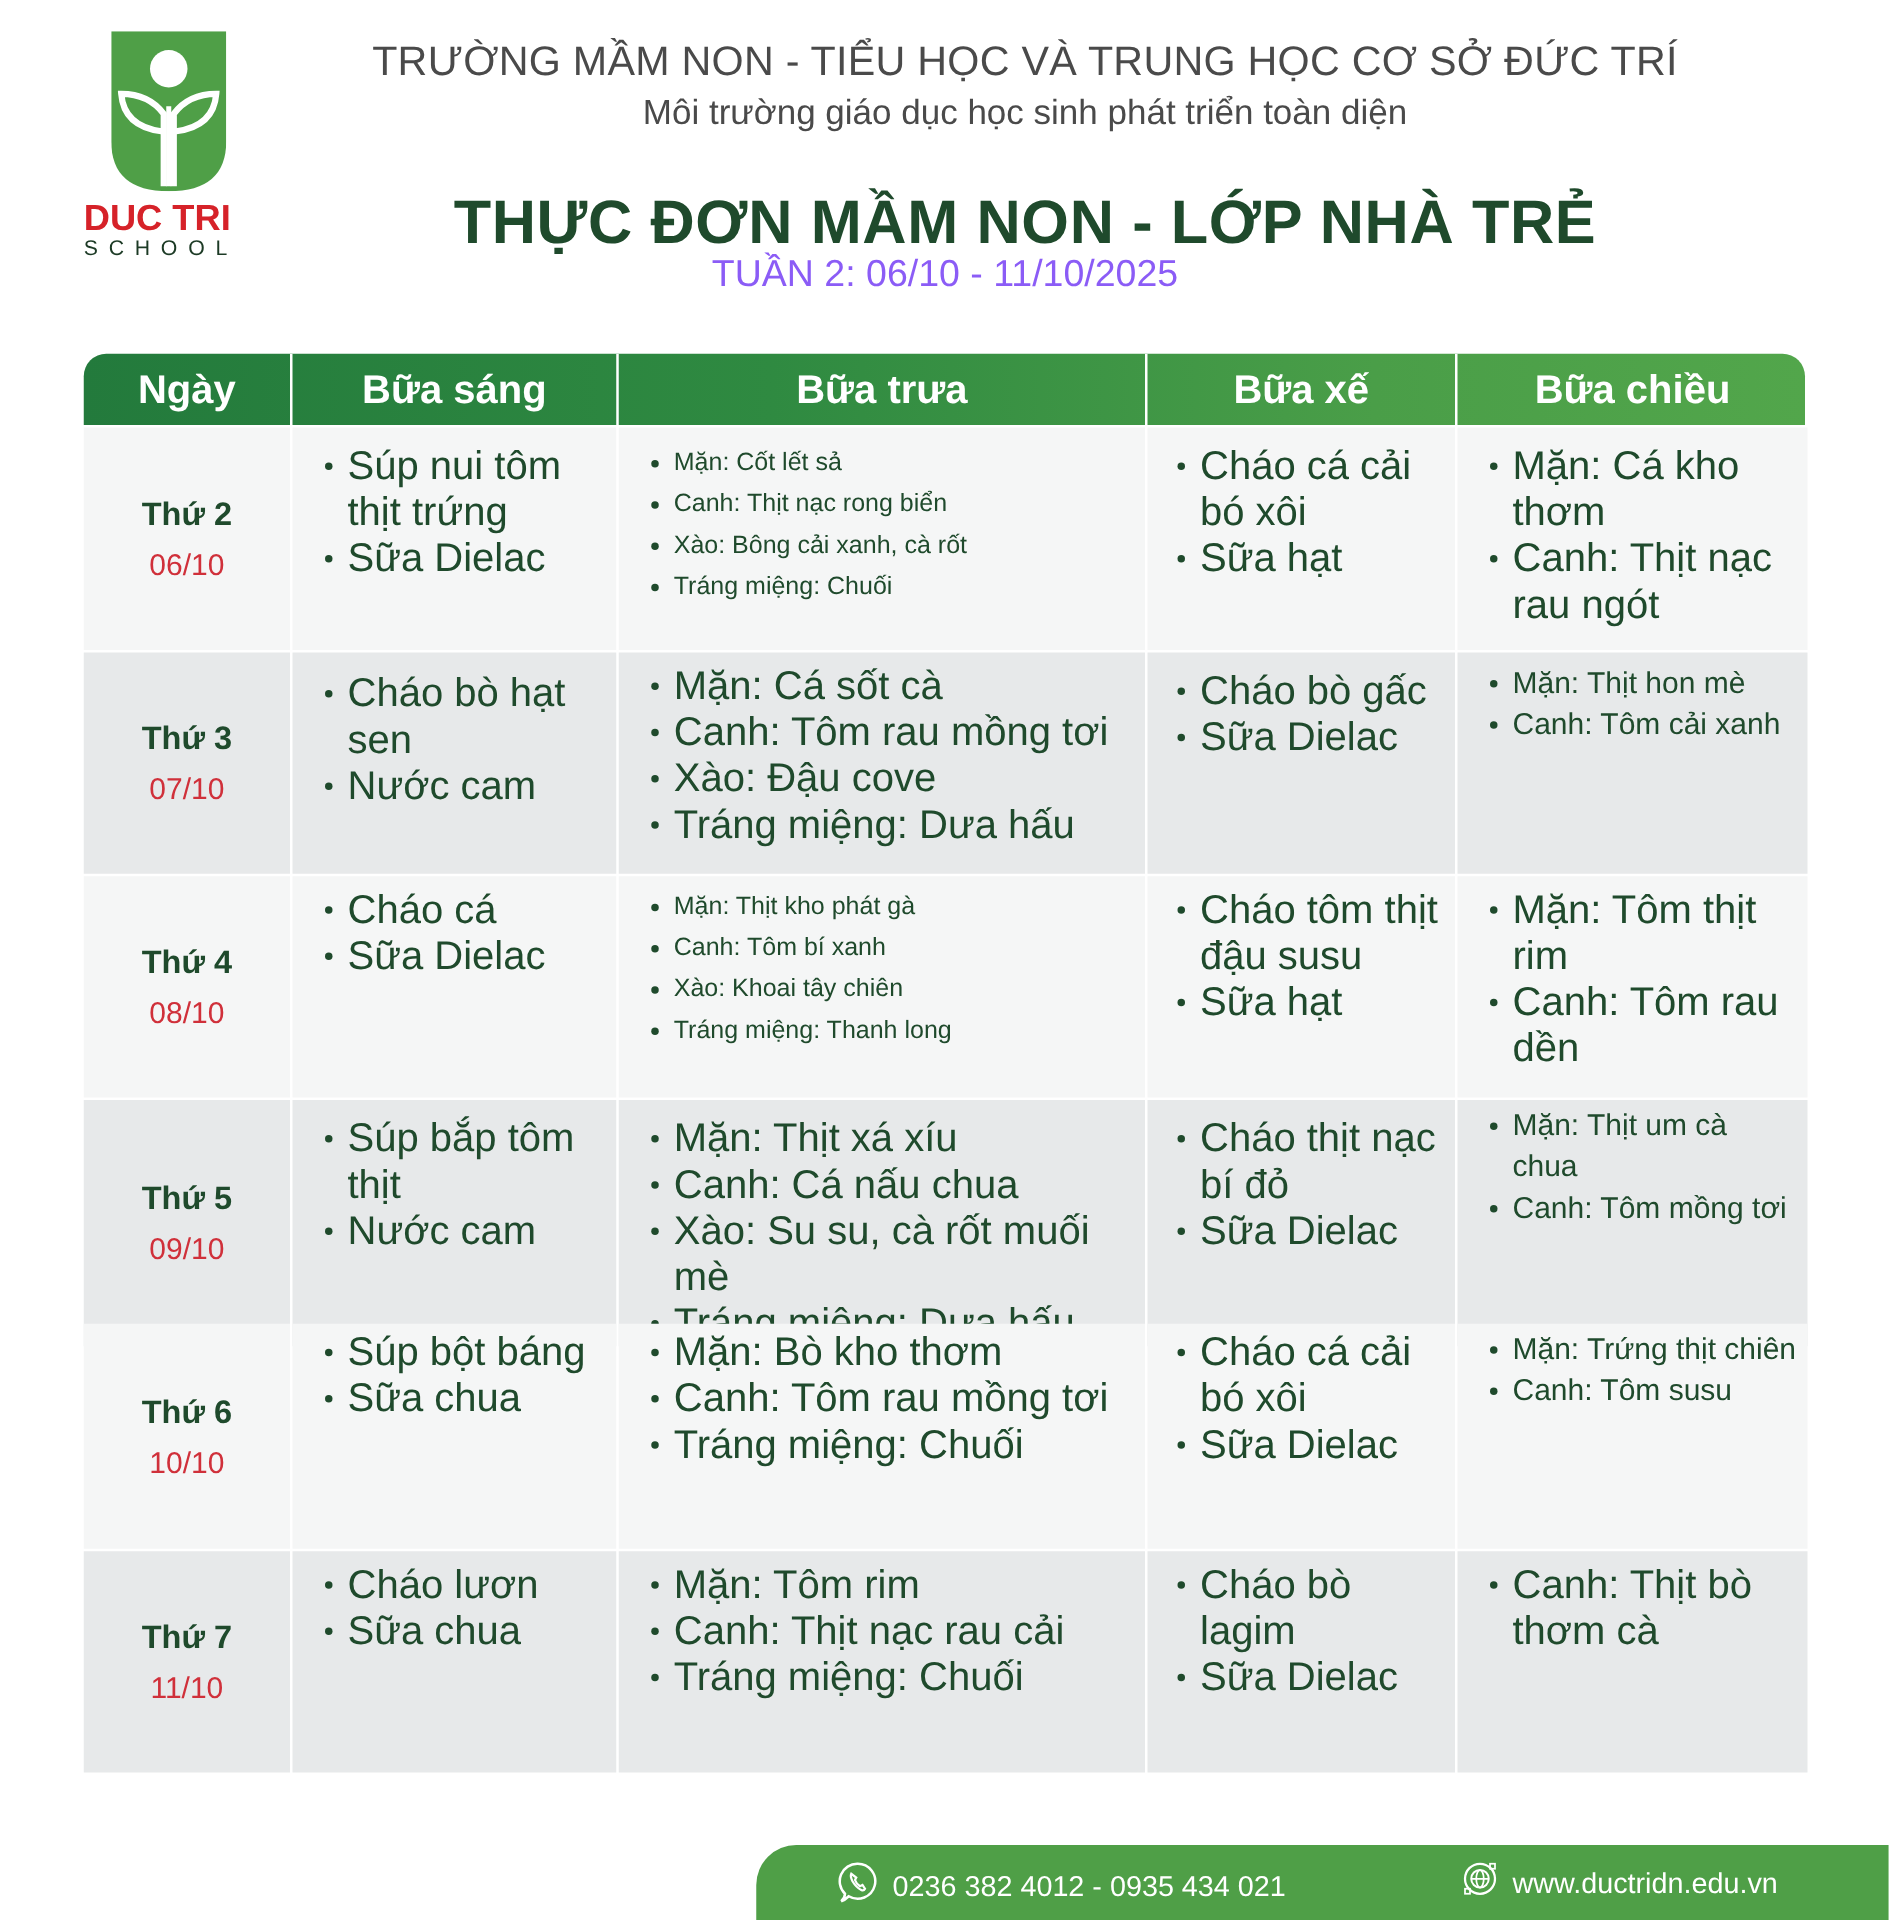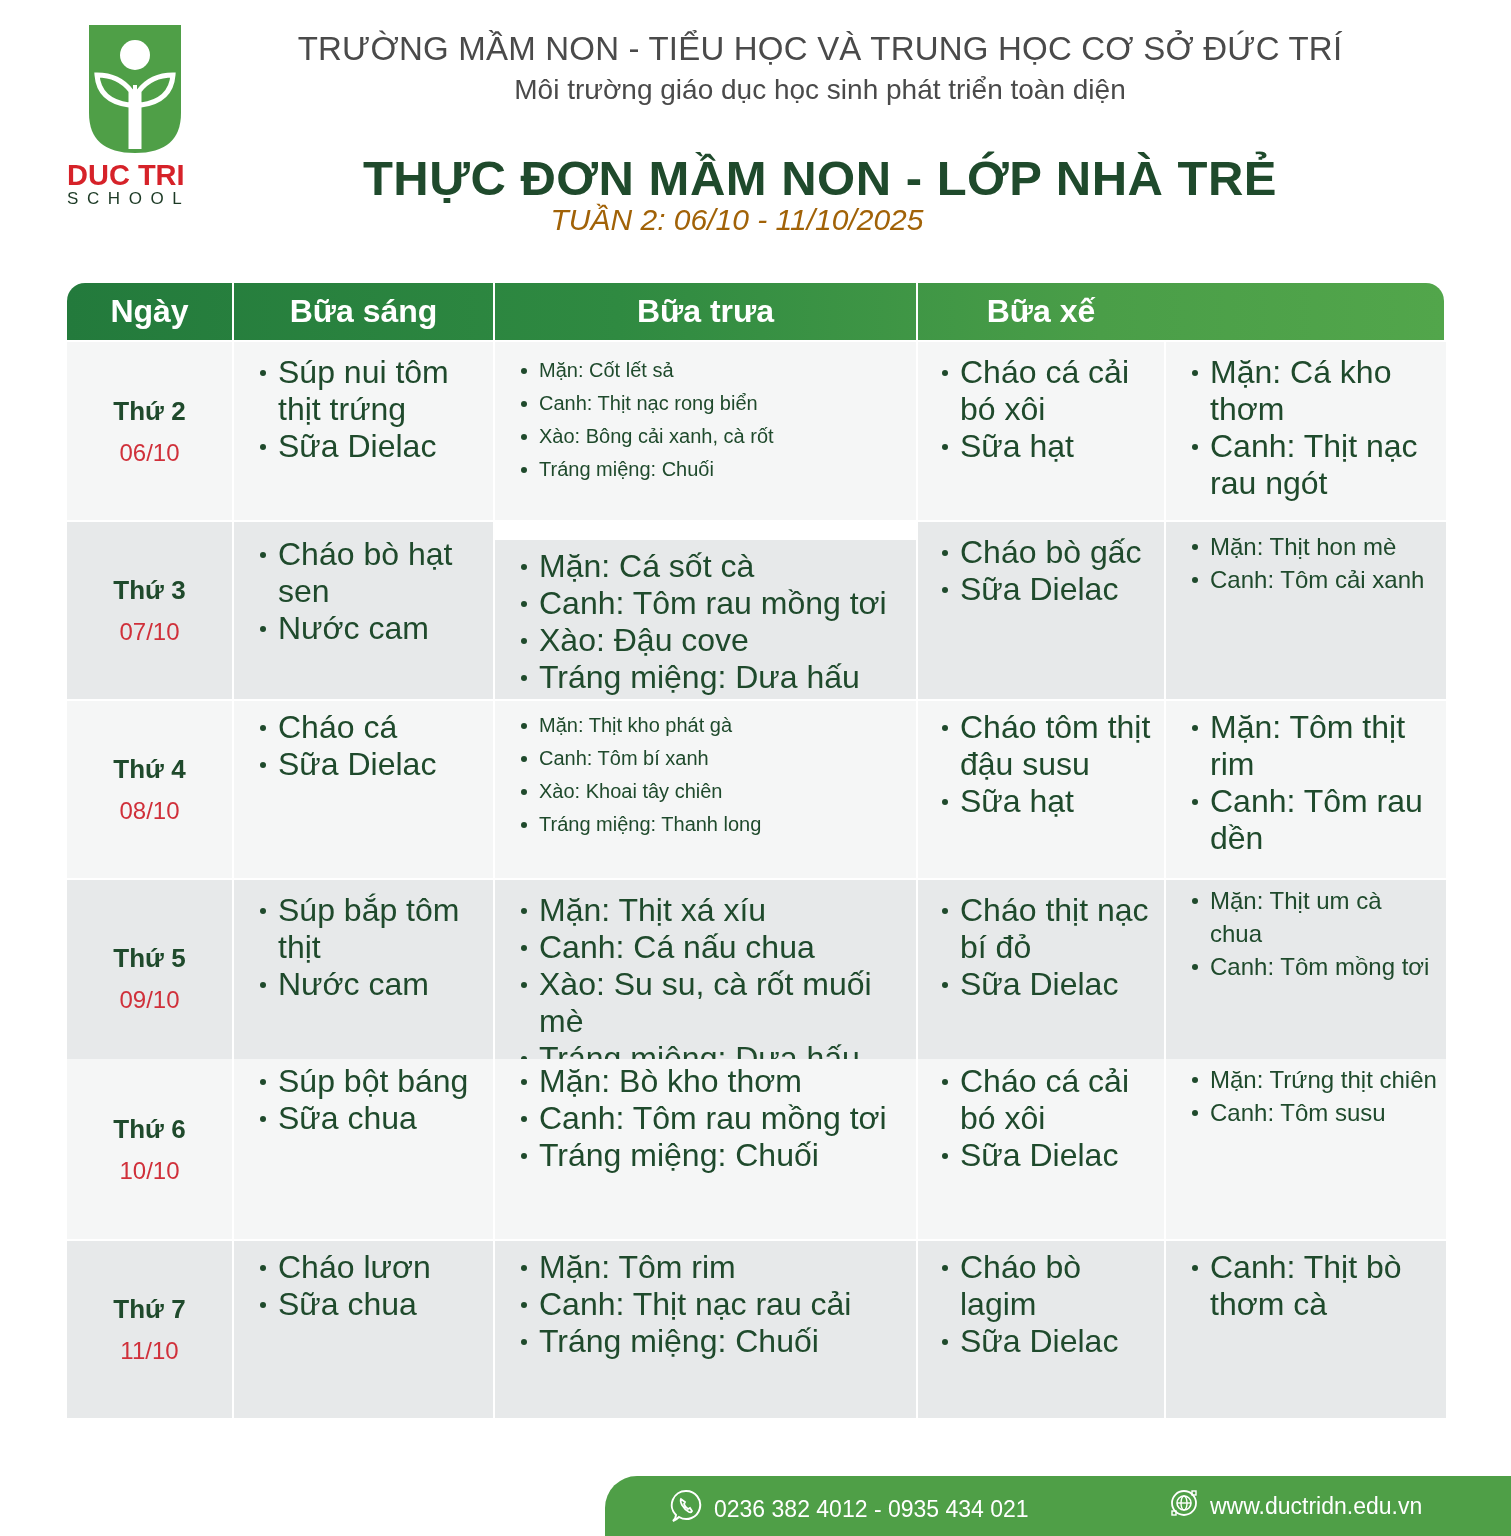--- a/index.html
+++ b/index.html
@@ -10,21 +10,21 @@
   .logo { position: absolute; left: 88px; top: 25px; width: 115px; }
   .logo-shield { position: relative; width: 92px; height: 128px; margin-left: 1px; }
   .logo-shield svg { display: block; }
   .logo-name { margin-top: 8px; font-family: "Liberation Sans", sans-serif; font-weight: 700; font-size: 29px; color: #d62229; letter-spacing: 0px; line-height: 28px; margin-left: -21px; text-align: left; }
   .logo-sub { font-family: "Liberation Sans", sans-serif; font-size: 17px; color: #1c3a25; letter-spacing: 8.6px; line-height: 20px; margin-left: -21px; }
 
   
   .school-name { position: absolute; left: 290px; top: 30px; width: 1060px; text-align: center; font-size: 33px; color: #4a4a4a; letter-spacing: 0.2px; font-family: "Liberation Sans", sans-serif; }
   .school-tagline { position: absolute; left: 290px; top: 74px; width: 1060px; text-align: center; font-size: 28px; color: #4a4a4a; font-family: "Liberation Sans", sans-serif; }
   .menu-title { position: absolute; left: 290px; top: 150px; width: 1060px; text-align: center; font-size: 49px; font-weight: 700; color: #1f4a2c; font-family: "Liberation Sans", sans-serif; letter-spacing: 0.5px; }
-  .menu-week { position: absolute; left: 437px; top: 203px; width: 600px; text-align: center; font-size: 30px; color: #a16207; font-family: "Liberation Sans", sans-serif; font-style: italic; }
+  .menu-week { position: absolute; left: 456px; top: 203px; width: 600px; text-align: center; font-size: 30px; color: #8b5cf6; font-family: "Liberation Sans", sans-serif; }
 
   
   .menu-table { position: absolute; left: 67px; top: 283px; width: 1377px; }
   .thead { display: grid; grid-template-columns: 165px 259px 421px 246px 280px; column-gap: 2px; height: 57px; border-radius: 18px 18px 0 0; overflow: hidden; background: linear-gradient(90deg, #237a3c 0%, #2f8a41 40%, #4a9e48 75%, #52a64b 100%); }
   .th { display: flex; align-items: center; justify-content: center; color: #ffffff; font-size: 32px; font-weight: 700; font-family: "Liberation Sans", sans-serif; position: relative; }
   .th + .th::before { content: ""; position: absolute; left: -2px; top: 0; bottom: 0; width: 2px; background: #ffffff; }
 
   .tbody { margin-top: 2px; }
   .tr { display: grid; grid-template-columns: 165px 259px 421px 246px 280px; column-gap: 2px; margin-bottom: 2px; }
   .tr.odd .td { background: #f5f6f6; }
@@ -73,20 +73,21 @@
 <div class="school-tagline">Môi trường giáo dục học sinh phát triển toàn diện</div>
 <div class="menu-title">THỰC ĐƠN MẦM NON - LỚP NHÀ TRẺ</div>
 <div class="menu-week">TUẦN 2: 06/10 - 11/10/2025</div>
 
 <div class="menu-table">
   <div class="thead">
     <div class="th">Ngày</div>
     <div class="th">Bữa sáng</div>
     <div class="th">Bữa trưa</div>
     <div class="th">Bữa xế</div>
+    <div class="th">Bữa chiều</div>
   </div>
   <div class="tbody" id="tbody">
       <div class="tr odd" style="height: 178px;">
         <div class="td day-cell">
           <div class="day-name">Thứ 2</div>
           <div class="day-date">06/10</div>
         </div>
         <div class="td" style="padding: 12px 6px 0px 22px;">
           <ul class="items sz-lg">
             <li>Súp nui tôm thịt trứng</li>
@@ -118,21 +119,21 @@
         <div class="td day-cell">
           <div class="day-name">Thứ 3</div>
           <div class="day-date">07/10</div>
         </div>
         <div class="td" style="padding: 14px 6px 0px 22px;">
           <ul class="items sz-lg">
             <li>Cháo bò hạt sen</li>
             <li>Nước cam</li>
           </ul>
         </div>
-        <div class="td" style="padding: 8px 6px 0px 22px; margin-top: 18px;">
+        <div class="td" style="padding: 8px 6px 0px 22px;">
           <ul class="items sz-lg">
             <li>Mặn: Cá sốt cà</li>
             <li>Canh: Tôm rau mồng tơi</li>
             <li>Xào: Đậu cove</li>
             <li>Tráng miệng: Dưa hấu</li>
           </ul>
         </div>
         <div class="td" style="padding: 12px 6px 0px 20px;">
           <ul class="items sz-lg">
             <li>Cháo bò gấc</li>

